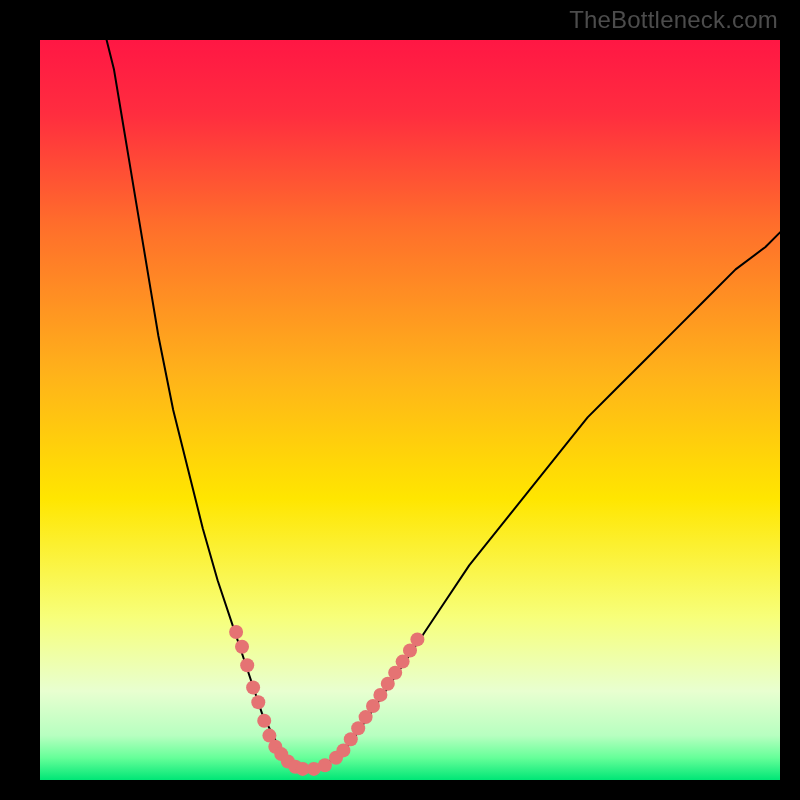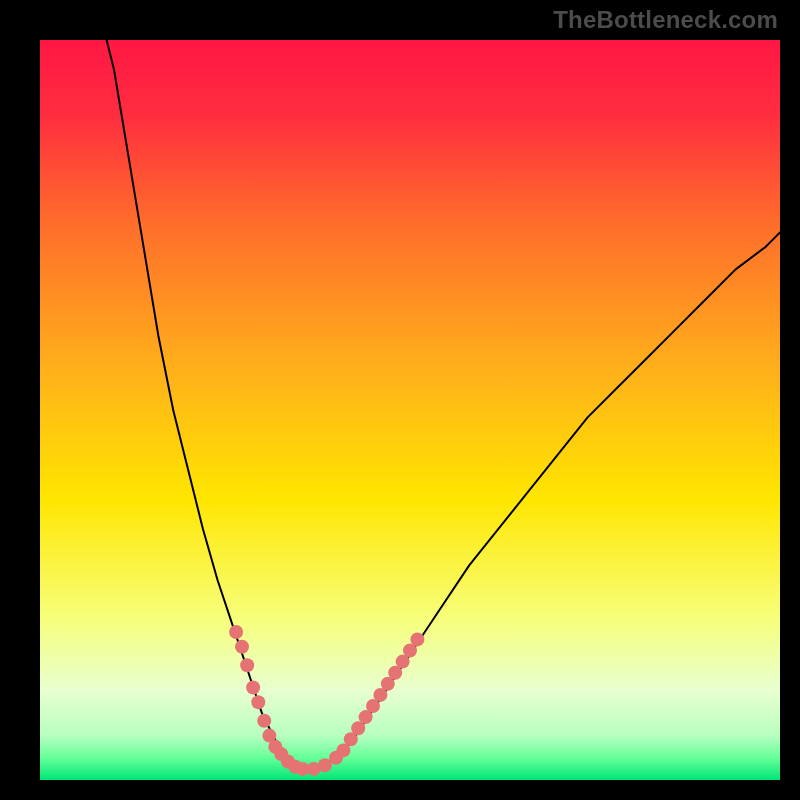--- a/index.html
+++ b/index.html
@@ -25,21 +25,21 @@
     top: 40px;
     width: 740px;
     height: 740px;
   }
   .watermark {
     position: absolute;
     top: 6px;
     right: 22px;
     color: #4c4c4c;
     font-size: 24px;
-    font-weight: 700;
+    font-weight: 400;
     letter-spacing: 0.2px;
   }
   svg { display: block; }
 </style>
 </head>
 <body>
 
 <div class="frame">
   <div class="watermark">TheBottleneck.com</div>
   <div class="plot-area">

